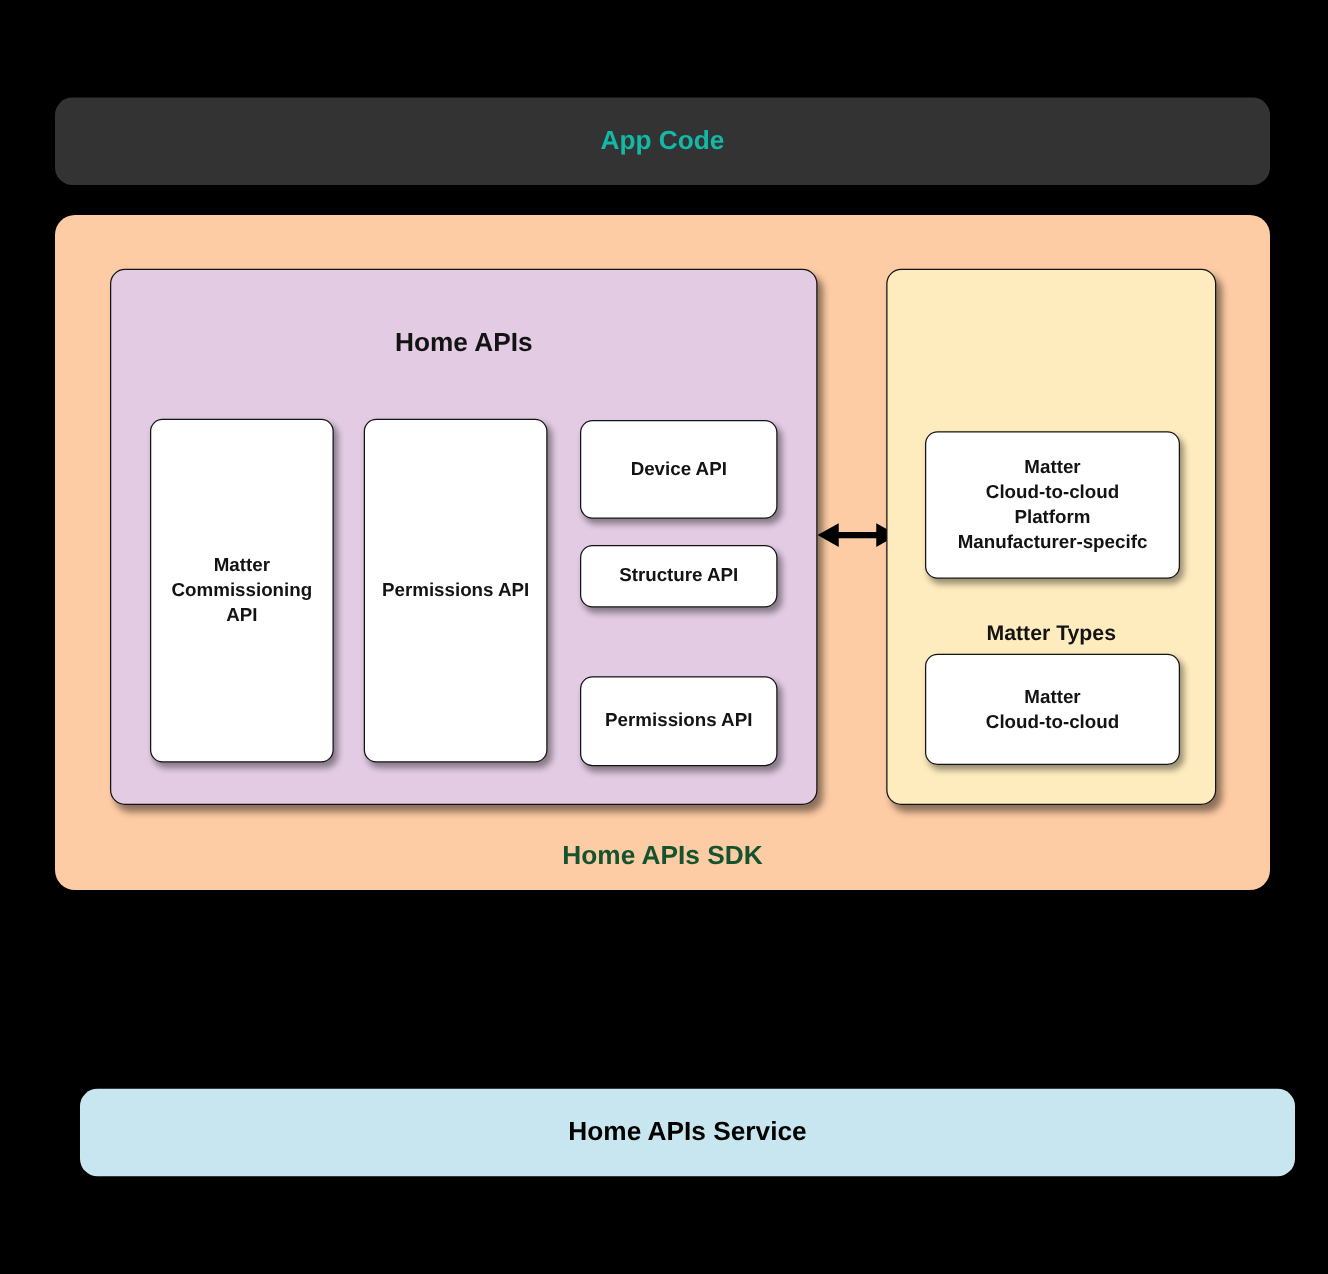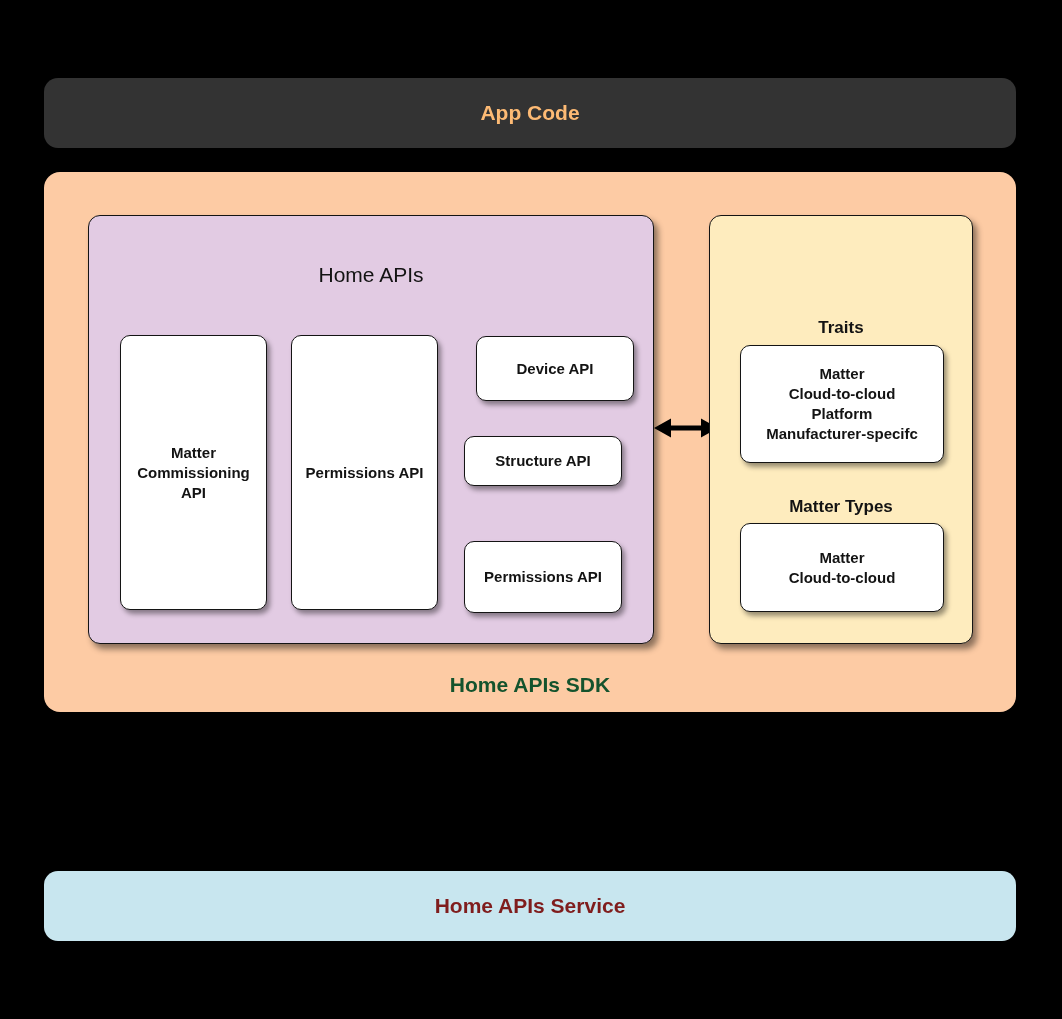--- a/index.html
+++ b/index.html
@@ -23,26 +23,27 @@
     border-radius: 14px;
     display: flex;
     align-items: center;
     justify-content: center;
     font-size: 21px;
     font-weight: 700;
   }
   .app-code-bar {
     top: 78px;
     background: #333333;
-    color: #fdba74;
+    color: #14b8a6;
   }
   .service-bar {
     top: 871px;
     background: #c8e6ef;
-    color: #7f1d1d;
+    color: #000000;
+    margin-left: 20px;
   }
 
   .sdk-box {
     left: 44px;
     top: 172px;
     width: 972px;
     height: 540px;
     background: #fdcba4;
     border-radius: 16px;
   }
@@ -77,21 +78,21 @@
     height: 429px;
     background: #feecbe;
   }
   .panel-title {
     position: absolute;
     left: 0;
     right: 0;
     top: 47px;
     text-align: center;
     font-size: 21px;
-    font-weight: 400;
+    font-weight: 700;
     color: #131313;
   }
   .sub-heading {
     position: absolute;
     left: 0;
     right: 0;
     text-align: center;
     font-size: 17px;
     font-weight: 700;
     color: #131313;
@@ -109,21 +110,21 @@
     text-align: center;
     font-size: 15px;
     font-weight: 700;
     color: #131313;
     line-height: 20px;
     white-space: pre-line;
     box-sizing: border-box;
   }
   .card-mc        { left: 31px;  top: 119px; width: 147px; height: 275px; }
   .card-perm      { left: 202px; top: 119px; width: 147px; height: 275px; }
-  .card-device    { left: 387px; top: 120px; width: 158px; height: 65px; }
+  .card-device    { left: 375px; top: 120px; width: 158px; height: 79px; }
   .card-structure { left: 375px; top: 220px; width: 158px; height: 50px; }
   .card-auto      { left: 375px; top: 325px; width: 158px; height: 72px; }
 
   .card-traits       { left: 30px; top: 129px; width: 204px; height: 118px; }
   .card-device-types { left: 30px; top: 307px; width: 204px; height: 89px; }
 
   .arrow-wrap {
     position: absolute;
     left: 609px;
     top: 243px;
@@ -161,21 +162,20 @@
     </div>
   </div>
 
   <div class="arrow-wrap">
     <svg width="66" height="26" viewBox="0 0 66 26" xmlns="http://www.w3.org/2000/svg">
       <path d="M1 13 L18 3.5 L18 10.5 L48 10.5 L48 3.5 L65 13 L48 22.5 L48 15.5 L18 15.5 L18 22.5 Z" fill="#000000"></path>
     </svg>
   </div>
 
   <div class="inner-panel home-types-panel">
-    <div class="sub-heading" style="top: 102px;">Traits</div>
     <div class="card card-traits">
       <span>Matter
 Cloud-to-cloud
 Platform
 Manufacturer-specifc</span>
     </div>
     <div class="sub-heading" style="top: 281px;">Matter Types</div>
     <div class="card card-device-types">
       <span>Matter
 Cloud-to-cloud</span>

